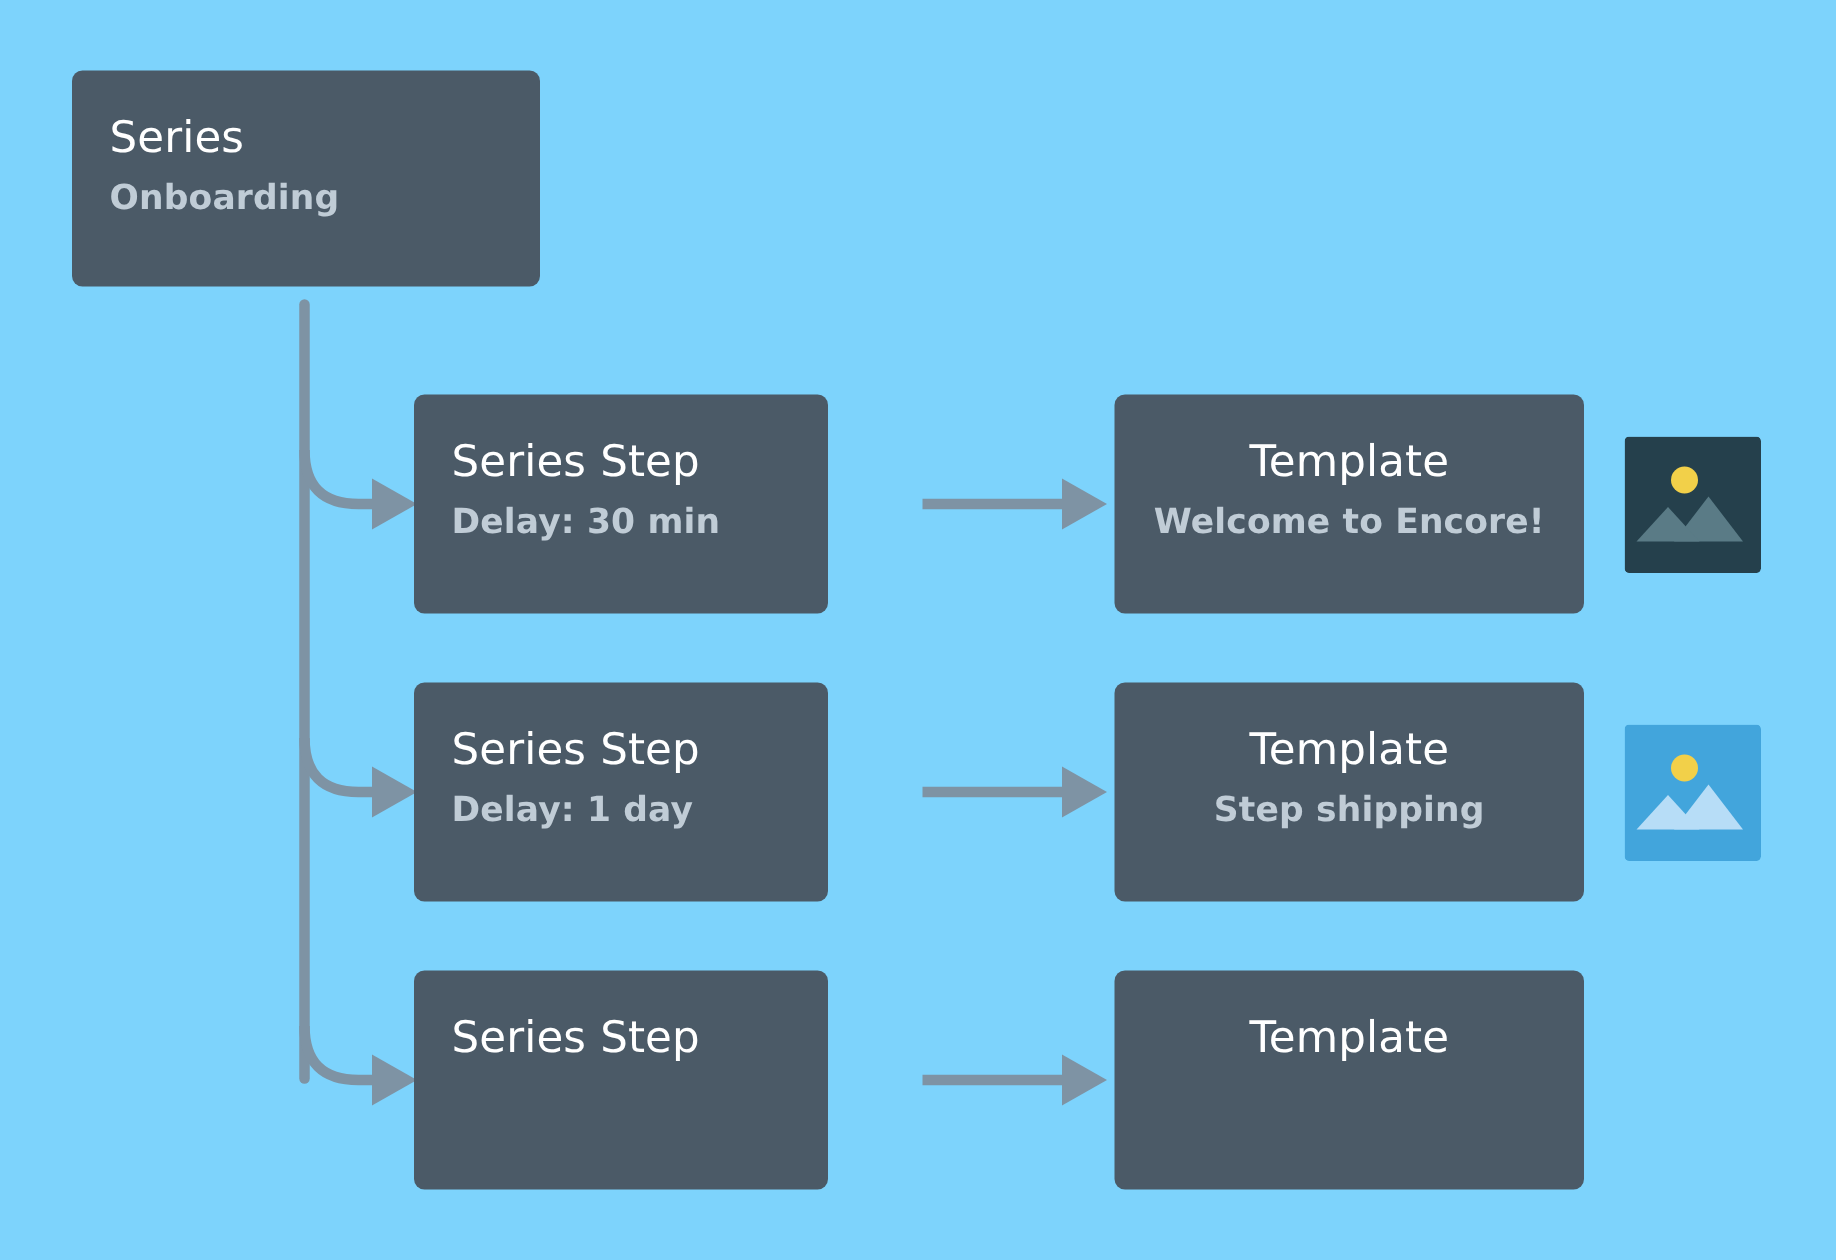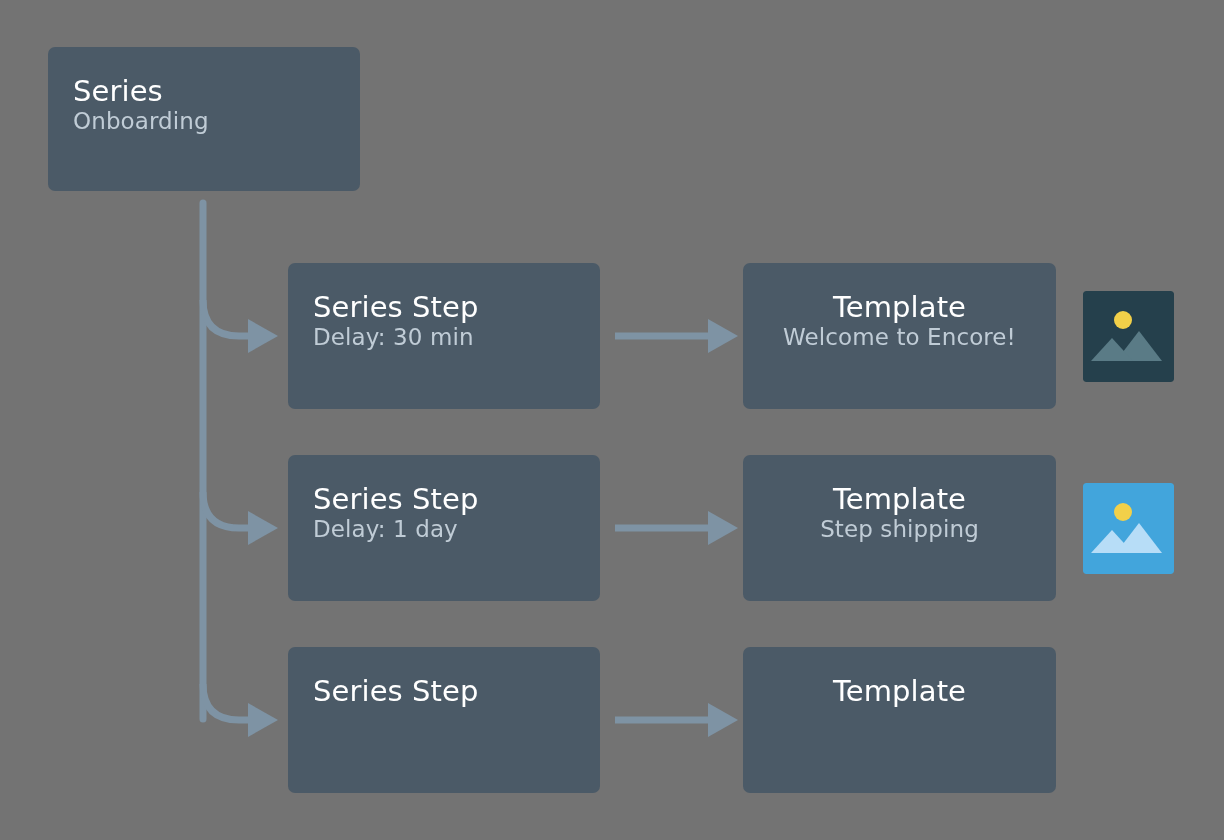--- a/index.html
+++ b/index.html
@@ -10,21 +10,21 @@
   body {
     width: 1224px;
     height: 840px;
     font-family: "DejaVu Sans", sans-serif;
     overflow: hidden;
   }
   #canvas {
     position: relative;
     width: 1224px;
     height: 840px;
-    background: #737373;
+    background: #7dd3fc;
   }
   
   #connectors {
     position: absolute;
     left: 0;
     top: 0;
     width: 1224px;
     height: 840px;
     pointer-events: none;
   }
@@ -38,37 +38,37 @@
   }
   .card-title {
     font-size: 29px;
     line-height: 1.0;
     font-weight: 400;
     color: #ffffff;
     letter-spacing: 0.1px;
     white-space: nowrap;
   }
   .card-subtitle {
-    margin-top: 4px;
+    margin-top: 15px;
     font-size: 23px;
     line-height: 1.0;
-    font-weight: 400;
+    font-weight: 700;
     color: #c0ccd6;
     letter-spacing: 0.1px;
     white-space: nowrap;
   }
   .card-series {
     left: 48px;
     top: 47px;
     width: 312px;
     height: 144px;
   }
   .card-step {
-    left: 288px;
-    width: 312px;
+    left: 276px;
+    width: 276px;
     height: 146px;
   }
   .card-template {
     left: 743px;
     width: 313px;
     height: 146px;
     text-align: center;
   }
   .row-1 { top: 263px; }
   .row-2 { top: 455px; }

